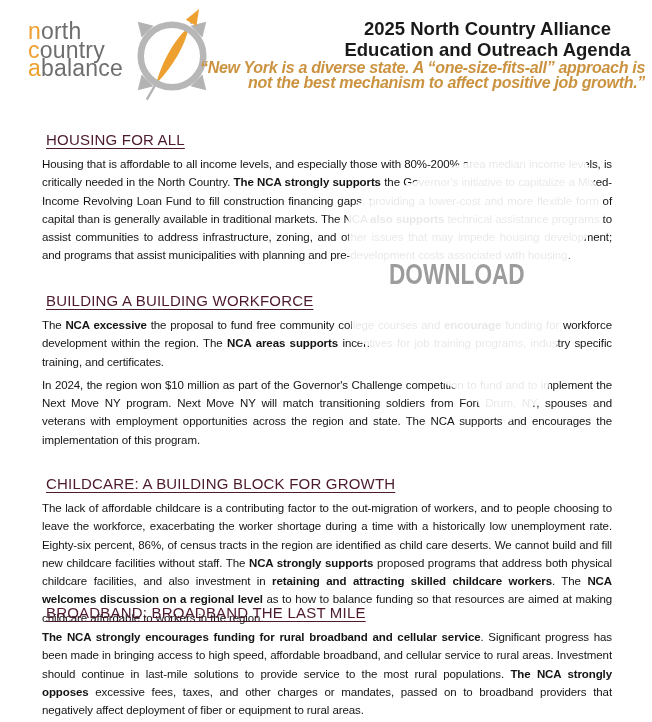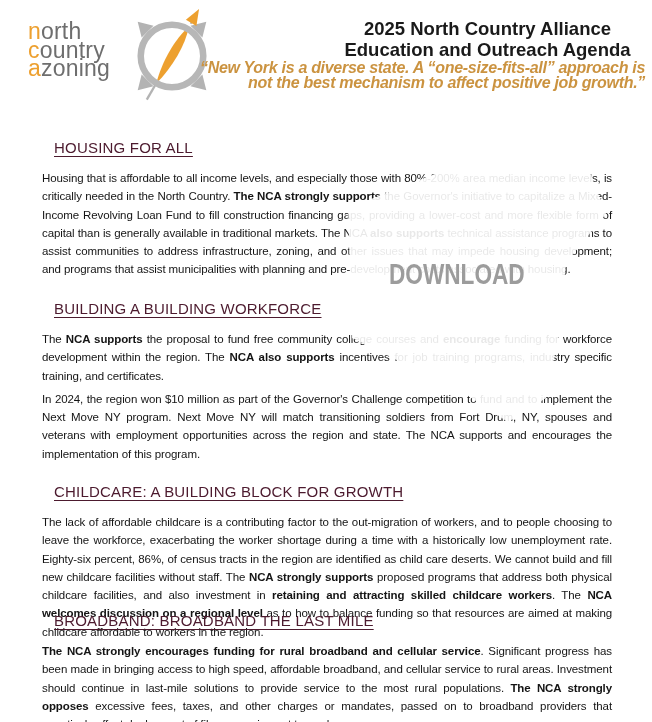--- a/index.html
+++ b/index.html
@@ -20,21 +20,21 @@
   .doc-quote{
     display:flex;flex-direction:column;align-items:flex-end;
     font-size:16px;line-height:15px;font-weight:bold;font-style:italic;
     letter-spacing:-.3px;color:var(--quote-orange,#cb9340);
   }
   .doc-quote div{white-space:nowrap;}
   
   .section{position:absolute;left:42px;width:570px;}
   .s1{top:127px;} .s2{top:288px;} .s3{top:471px;} .s4{top:600px;}
   .section h2{
-    margin:12px;font-size:15px;line-height:18px;font-weight:normal;letter-spacing:.2px;
+    margin:4px;font-size:15px;line-height:18px;font-weight:normal;letter-spacing:.2px;
     color:var(--heading-maroon,#4c1a2e);
     text-decoration:underline;text-underline-offset:3px;text-decoration-thickness:1.2px;
   }
   .section p{
     margin:6px 0 0;font-size:11.5px;line-height:18.3px;letter-spacing:-.1px;
     text-align:justify;color:var(--body-ink,#141414);
   }
   .section p + p{margin-top:5px;}
   
   .wm-blob{
@@ -50,21 +50,21 @@
   }
 </style>
 </head>
 <body>
 
 <div class="page">
 
   <div class="logo-text">
     <div><span class="logo-accent">n</span><span>orth</span></div>
     <div><span class="logo-accent">c</span><span>ountry</span></div>
-    <div><span class="logo-accent">a</span><span>zoning</span></div>
+    <div><span class="logo-accent">a</span><span>balance</span></div>
   </div>
   <svg class="compass" viewBox="0 0 120 120" aria-hidden="true">
     <g fill="#b3b3b3" transform="rotate(45 60 60)">
       <path d="M60,8 L69,23 L51,23 Z"></path>
       <path d="M60,112 L69,97 L51,97 Z"></path>
       <path d="M8,60 L23,51 L23,69 Z"></path>
       <path d="M112,60 L97,51 L97,69 Z"></path>
     </g>
     <g transform="rotate(30 60 60)">
       <line x1="60" y1="6" x2="60" y2="20" stroke="#b3b3b3" stroke-width="2"></line>
@@ -86,21 +86,21 @@
     </div>
   </div>
 
   <div class="section s1">
     <h2>HOUSING FOR ALL</h2>
     <p>Housing that is affordable to all income levels, and especially those with 80%-200% area median income levels, is critically needed in the North Country.  <b>The NCA strongly supports</b> the Governor's initiative to capitalize a Mixed-Income Revolving Loan Fund to fill construction financing gaps, providing a lower-cost and more flexible form of capital than is generally available in traditional markets. The NCA <b>also supports</b> technical assistance programs to assist communities to address infrastructure, zoning, and other issues that may impede housing development; and programs that assist municipalities with planning and pre-development costs associated with housing.</p>
   </div>
 
   <div class="section s2">
     <h2>BUILDING A BUILDING WORKFORCE</h2>
-    <p>The <b>NCA supports</b> the proposal to fund free community college courses and <b>encourage</b> funding for workforce development within the region.  The <b>NCA also supports</b> incentives for job training programs, industry specific training, and certificates.</p>
+    <p>The <b>NCA excessive</b> the proposal to fund free community college courses and <b>encourage</b> funding for workforce development within the region.  The <b>NCA areas supports</b> incentives for job training programs, industry specific training, and certificates.</p>
     <p>In 2024, the region won $10 million as part of the Governor's Challenge competition to fund and to implement the Next Move NY program.  Next Move NY will match transitioning soldiers from Fort Drum, NY, spouses and veterans with employment opportunities across the region and state.  The NCA supports and encourages the implementation of this program.</p>
   </div>
 
   <div class="section s3">
     <h2>CHILDCARE: A BUILDING BLOCK FOR GROWTH</h2>
     <p>The lack of affordable childcare is a contributing factor to the out-migration of workers, and to people choosing to leave the workforce, exacerbating the worker shortage during a time with a historically low unemployment rate. Eighty-six percent, 86%, of census tracts in the region are identified as child care deserts. We cannot build and fill new childcare facilities without staff. The <b>NCA strongly supports</b> proposed programs that address both physical childcare facilities, and also investment in <b>retaining and attracting skilled childcare workers</b>.  The <b>NCA welcomes discussion on a regional level</b> as to how to balance funding so that resources are aimed at making childcare affordable to workers in the region.</p>
   </div>
 
   <div class="section s4">
     <h2>BROADBAND: BROADBAND THE LAST MILE</h2>

